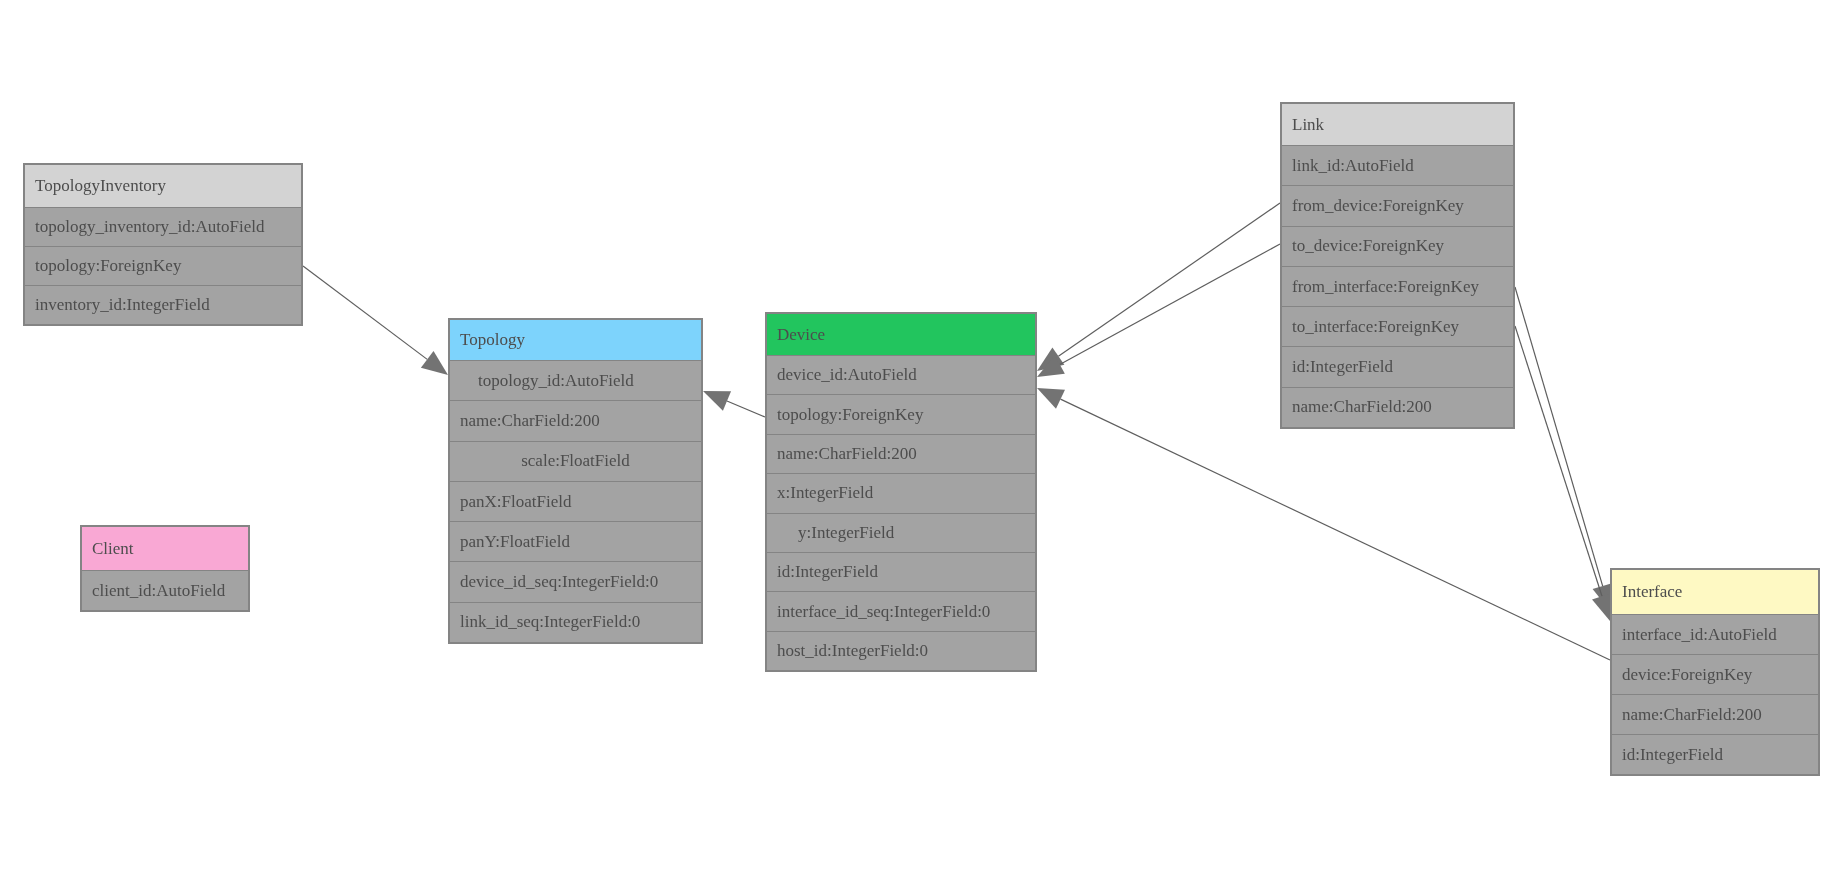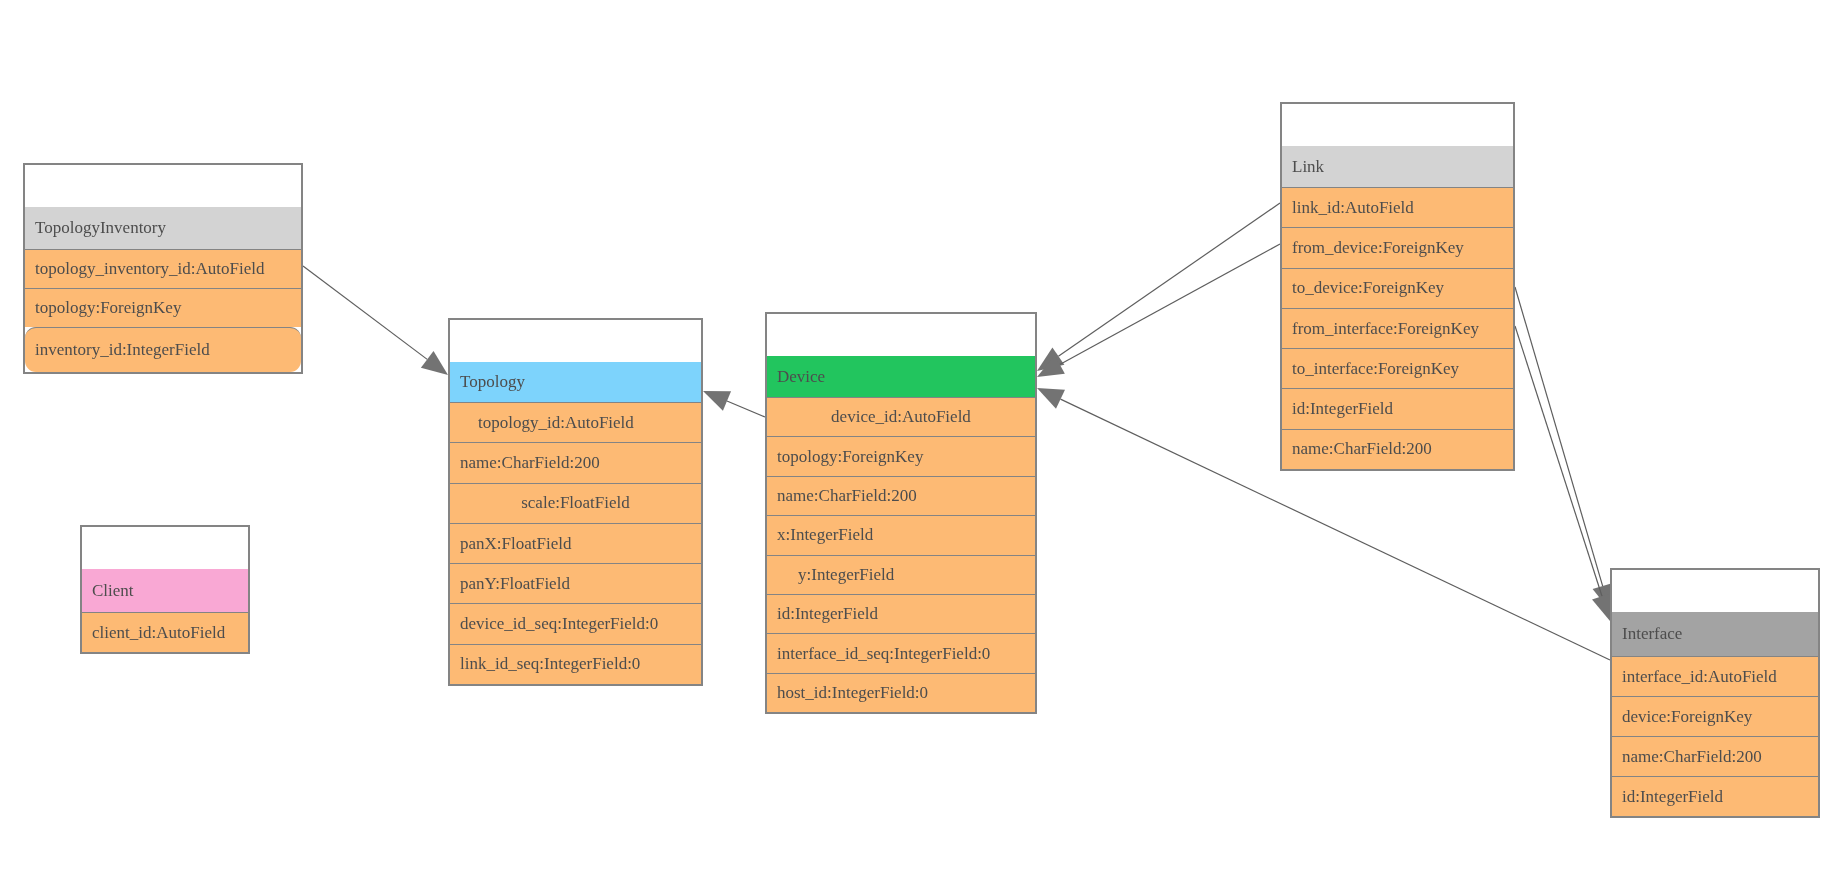--- a/index.html
+++ b/index.html
@@ -26,31 +26,30 @@
     font-size: 17px;
   }
   .thead {
     background: #d3d3d3;
     display: flex;
     align-items: center;
     padding: 0 10px;
     box-sizing: border-box;
     overflow: hidden;
     white-space: nowrap;
-    margin-top: 42px;
   }
   .trow {
     display: flex;
     align-items: center;
     padding: 0 10px;
     box-sizing: border-box;
     border-top: 1px solid #848484;
     overflow: hidden;
     white-space: nowrap;
-    background: #fdba74;
+    background: #a3a3a3;
   }
 </style>
 </head>
 <body>
 
 <div id="canvas">
   <svg id="edge-layer" xmlns="http://www.w3.org/2000/svg" width="1824" height="874" viewBox="0 0 1824 874">
       <line x1="303" y1="266" x2="427.2172121906071" y2="359.3770767501805" stroke="#5e5e5e" stroke-width="1.2"></line>
       <polygon points="448,375 420.9079547243338,367.7701256732046 433.52646965688035,350.9840278271564" fill="#737373"></polygon>
       <line x1="765" y1="417" x2="726.9770539275418" y2="401.05489358251754" stroke="#5e5e5e" stroke-width="1.2"></line>
@@ -69,21 +68,21 @@
 <div class="table" style="left: 23px; top: 163px; width: 280px;">
       <div class="thead" style="height: 42px; background: rgb(211, 211, 211);">
         <span>TopologyInventory</span>
       </div>
       <div class="trow" style="height: 39px;">
         <span>topology_inventory_id:AutoField</span>
       </div>
       <div class="trow" style="height: 39px;">
         <span>topology:ForeignKey</span>
       </div>
-      <div class="trow" style="height: 45px; border-radius: 11px;">
+      <div class="trow" style="height: 39px;">
         <span>inventory_id:IntegerField</span>
       </div>
     </div>
     <div class="table" style="left: 448px; top: 318px; width: 255px;">
       <div class="thead" style="height: 40px; background: #7dd3fc;">
         <span>Topology</span>
       </div>
       <div class="trow" style="height: 40.3px; padding-left: 28px;">
         <span>topology_id:AutoField</span>
       </div>
@@ -111,21 +110,21 @@
         <span>Client</span>
       </div>
       <div class="trow" style="height: 40px;">
         <span>client_id:AutoField</span>
       </div>
     </div>
     <div class="table" style="left: 765px; top: 312px; width: 272px;">
       <div class="thead" style="height: 41px; background: #22c55e;">
         <span>Device</span>
       </div>
-      <div class="trow" style="height: 39.4px; justify-content: center;">
+      <div class="trow" style="height: 39.4px;">
         <span>device_id:AutoField</span>
       </div>
       <div class="trow" style="height: 39.4px;">
         <span>topology:ForeignKey</span>
       </div>
       <div class="trow" style="height: 39.4px;">
         <span>name:CharField:200</span>
       </div>
       <div class="trow" style="height: 39.4px;">
         <span>x:IntegerField</span>
@@ -163,21 +162,21 @@
         <span>to_interface:ForeignKey</span>
       </div>
       <div class="trow" style="height: 40.3px;">
         <span>id:IntegerField</span>
       </div>
       <div class="trow" style="height: 40.3px;">
         <span>name:CharField:200</span>
       </div>
     </div>
     <div class="table" style="left: 1610px; top: 568px; width: 210px;">
-      <div class="thead" style="height: 44px; background: #a3a3a3;">
+      <div class="thead" style="height: 44px; background: #fef9c3;">
         <span>Interface</span>
       </div>
       <div class="trow" style="height: 40px;">
         <span>interface_id:AutoField</span>
       </div>
       <div class="trow" style="height: 40px;">
         <span>device:ForeignKey</span>
       </div>
       <div class="trow" style="height: 40px;">
         <span>name:CharField:200</span>

